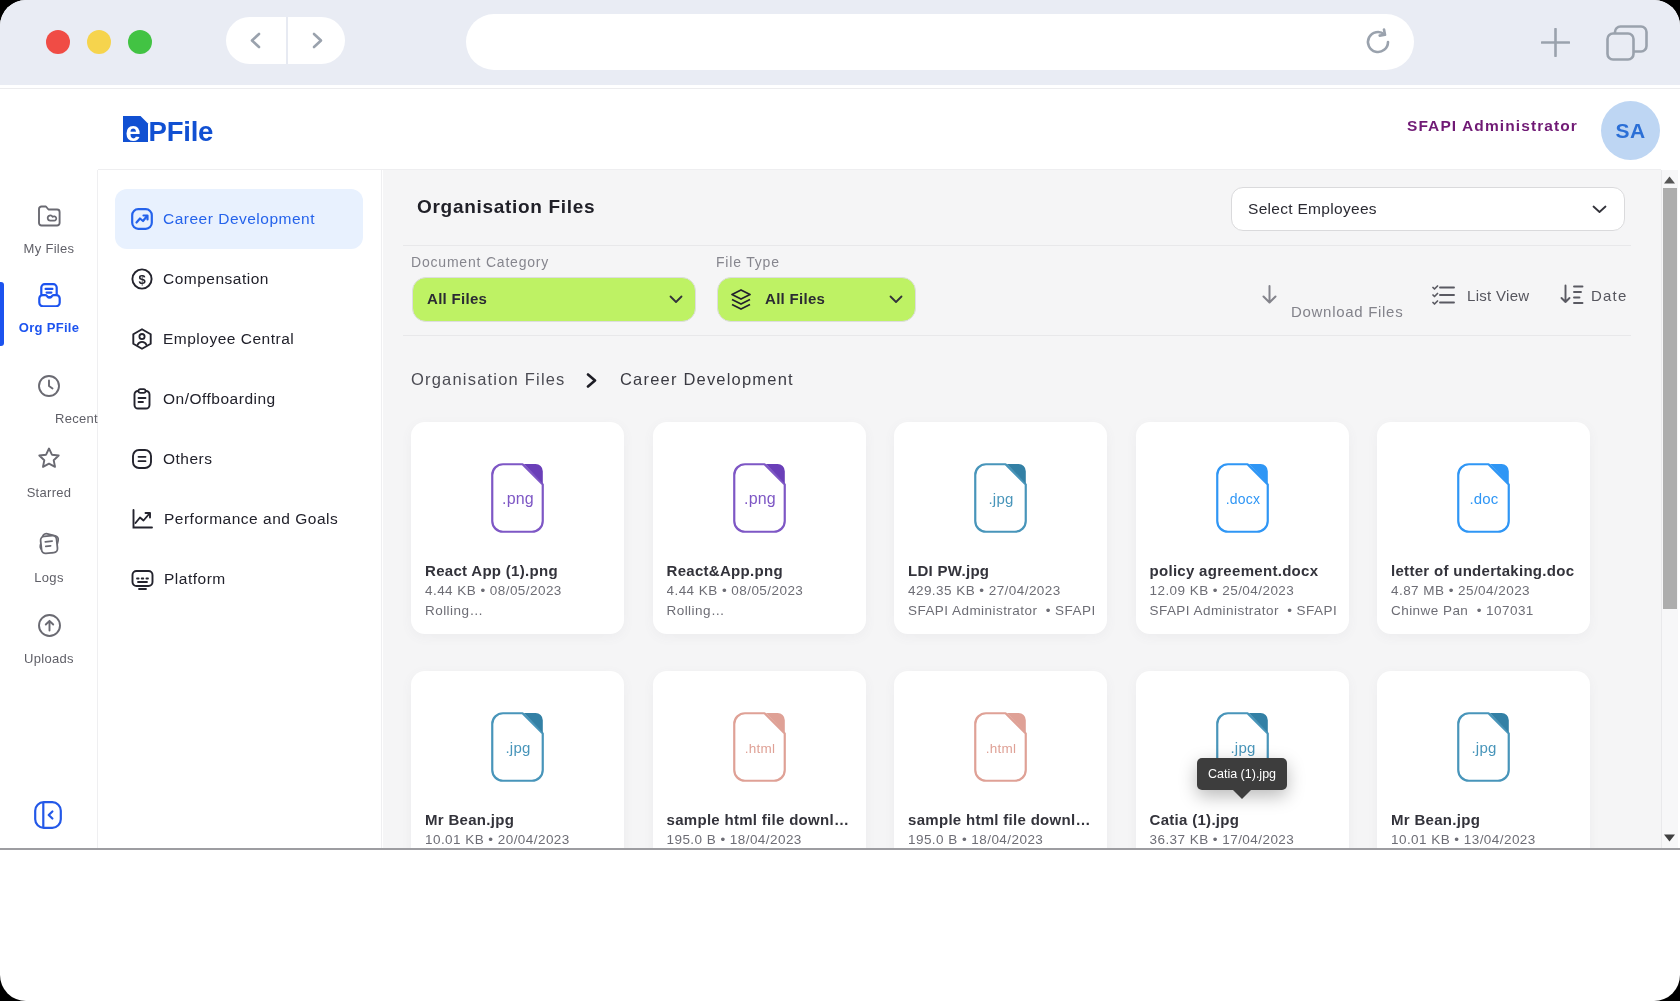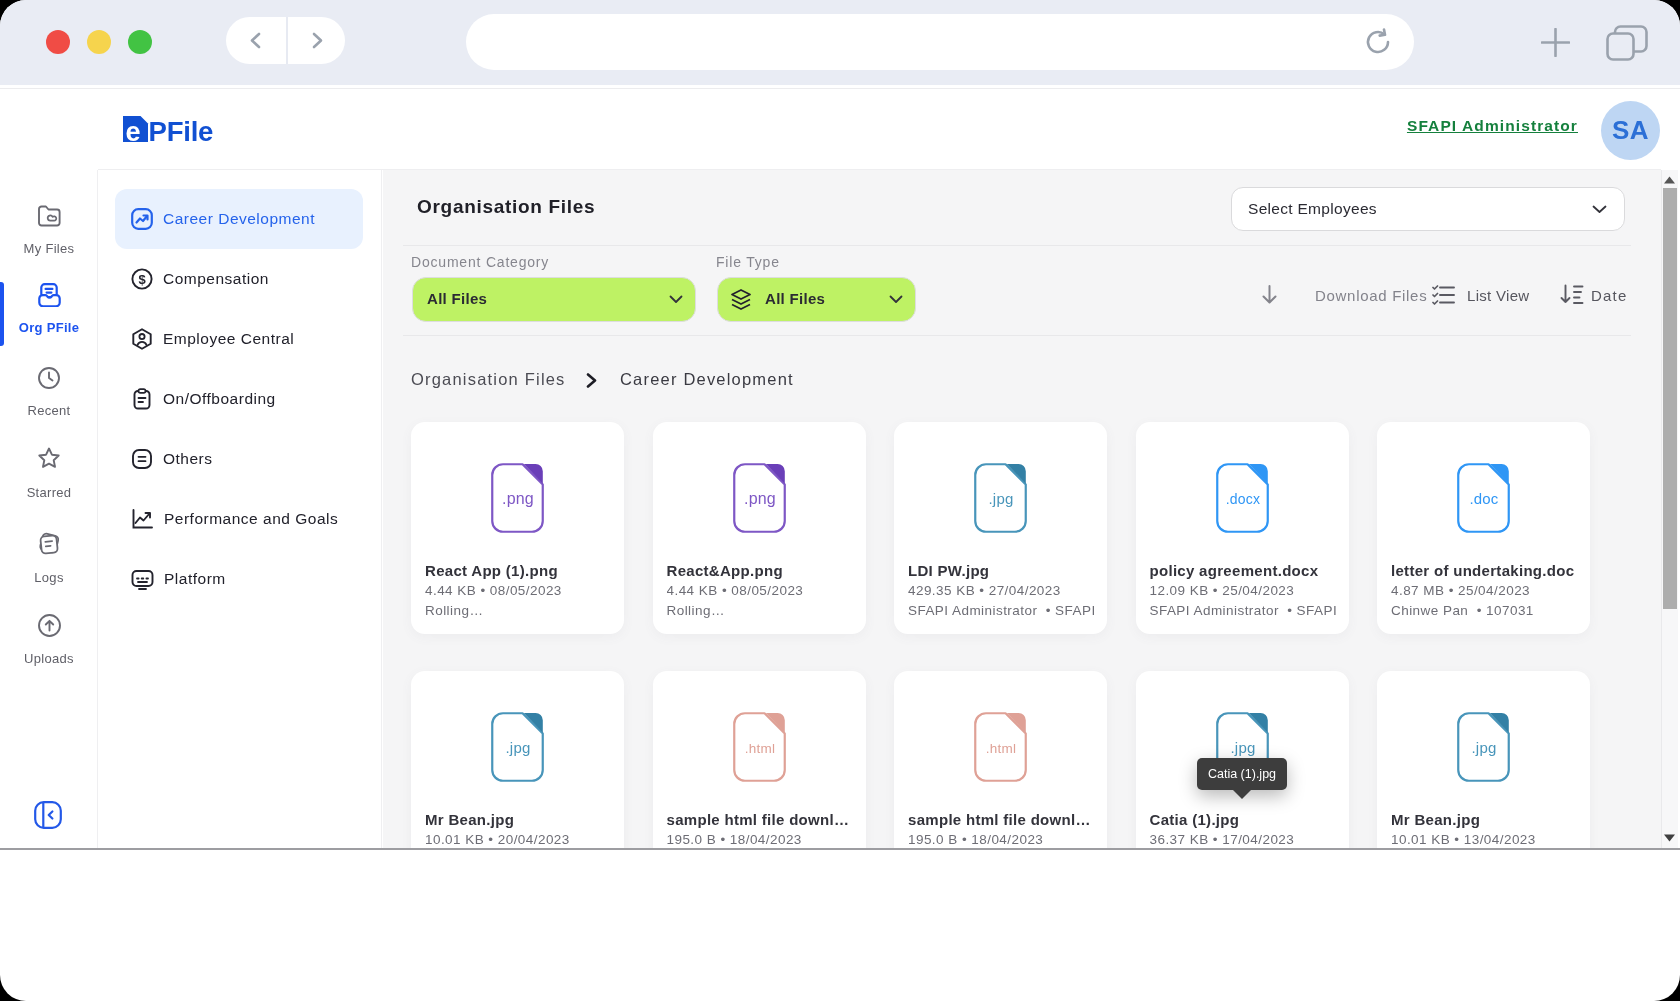--- a/index.html
+++ b/index.html
@@ -10,22 +10,22 @@
   .chrome { position:absolute; left:0; top:0; width:1680px; height:85px; background:#e9ecf4; }
   .dot { position:absolute; top:30px; width:24px; height:24px; border-radius:50%; }
   .pillbf { position:absolute; left:226px; top:17px; width:119px; height:47px; background:#fff; border-radius:24px; }
   .pillbf .sep { position:absolute; left:60px; top:0; width:1.5px; height:47px; background:#e7eaf2; }
   .urlbar { position:absolute; left:466px; top:14px; width:948px; height:56px; background:#fff; border-radius:28px; }
   
   .hline { position:absolute; left:0; top:88px; width:1680px; height:1px; background:#ececee; }
   .logo { position:absolute; left:123px; top:115px; height:30px; }
   .searchbar { position:absolute; left:414px; top:106px; width:558px; height:48px; background:#fff; border:1.5px solid #e5e5e7; border-radius:24px; }
   .searchtxt { position:absolute; left:52px; top:14px; font-size:15px; color:#82828a; letter-spacing:.4px; }
-  .uname { position:absolute; right:102px; top:117px; font-size:15.5px; font-weight:700; color:#15803d; letter-spacing:1.1px;text-decoration:underline; }
-  .avatar { position:absolute; left:1601px; top:101px; width:59px; height:59px; border-radius:50%; background:#bed6f3; color:#2b6fd6; font-size:26px; font-weight:700; text-align:center; line-height:59px; letter-spacing:.5px; }
+  .uname { position:absolute; right:102px; top:117px; font-size:15.5px; font-weight:700; color:#701a75; letter-spacing:1.1px; }
+  .avatar { position:absolute; left:1601px; top:101px; width:59px; height:59px; border-radius:50%; background:#bed6f3; color:#2b6fd6; font-size:21px; font-weight:700; text-align:center; line-height:59px; letter-spacing:.5px; }
   
   .rail { position:absolute; left:0; top:170px; width:98px; height:678px; background:#fff; border-right:1px solid #efeff1; }
   .ritem { position:absolute; left:0; width:98px; text-align:center; }
   .ritem svg { display:block; margin:0 auto; }
   .ritem .lbl { display:block; margin-top:13px; font-size:13px; color:#5f5f67; letter-spacing:.3px; }
   .ritem.active .lbl { color:#1c53ef; font-weight:700; }
   .activebar { position:absolute; left:0px; top:282px; width:4px; height:64px; background:#1c53ef; border-radius:0 3px 3px 0; }
   
   .sidenav { position:absolute; left:98px; top:170px; width:284px; height:678px; background:#fff; border-right:1px solid #efeff1; }
   .nitem { position:absolute; left:17px; width:248px; height:60px; display:flex; align-items:center; }
@@ -111,21 +111,21 @@
     <span class="lbl">My Files</span>
   </div>
   <div class="ritem active" style="top:283px;">
     <svg width="24" height="24" viewBox="0 0 24 24">
         <rect x="4.3" y="1.2" width="15.4" height="13" rx="3.4" fill="none" stroke="#1c53ef" stroke-width="2.2"></rect>
         <path d="M8.6 5.9 h6.8 M9.6 9.6 h4.8" stroke="#1c53ef" stroke-width="2.2" stroke-linecap="round"></path>
         <path d="M2.3 19.6 v-4.1 c0 -1.9 1.5 -3.4 3.4 -3.4 h2.5 c.7 0 1.3 .3 1.7 .8 l.7 .9 c.9 1.1 2.9 1.1 3.8 0 l.7 -.9 c.4 -.5 1 -.8 1.7 -.8 h2.5 c1.9 0 3.4 1.5 3.4 3.4 v4.1 c0 2.1 -1.7 3.8 -3.8 3.8 H6.1 c-2.1 0 -3.8 -1.7 -3.8 -3.8 Z" fill="#fff" stroke="#1c53ef" stroke-width="2.2"></path>
       </svg>
     <span class="lbl">Org PFile</span>
   </div>
-  <div class="ritem" style="top:366px;">
+  <div class="ritem" style="top:374px;text-align:right;">
     <svg width="24" height="24" viewBox="0 0 24 24">
         <circle cx="12" cy="12" r="10" fill="none" stroke="#6a6a72" stroke-width="1.9"></circle>
         <path d="M12 6.5 V12 L15.5 14.5" fill="none" stroke="#6a6a72" stroke-width="1.9" stroke-linecap="round" stroke-linejoin="round"></path>
       </svg>
     <span class="lbl">Recent</span>
   </div>
   <div class="ritem" style="top:446px;">
     <svg width="26" height="26" viewBox="0 0 26 26">
         <path d="M13 2.5 l2.9 6.2 6.8 .8 -5 4.7 1.3 6.7 L13 17.6 7 20.9 8.3 14.2 3.3 9.5 10.1 8.7 Z" fill="none" stroke="#6a6a72" stroke-width="1.9" stroke-linejoin="round"></path>
       </svg>
@@ -237,21 +237,21 @@
           <path d="M2 16.5 L11 21 L20 16.5" fill="none" stroke="#23232d" stroke-width="1.8" stroke-linejoin="round"></path>
         </svg>
       <span class="t" style="left:47px;">All Files</span>
       <svg class="abs" style="left:171px;top:17px;" width="14" height="9" viewBox="0 0 14 9">
           <path d="M1.5 1.5 L7 7 L12.5 1.5" fill="none" stroke="#33333b" stroke-width="1.8" stroke-linecap="round" stroke-linejoin="round"></path>
         </svg>
     </div>
     <svg class="abs" style="left:879px;top:115px;" width="15" height="20" viewBox="0 0 15 20">
         <path d="M7.5 1 V17 M1.5 11.5 L7.5 17.5 L13.5 11.5" fill="none" stroke="#83838b" stroke-width="2" stroke-linecap="round" stroke-linejoin="round"></path>
       </svg>
-    <span class="tool" style="left:932px; color:#83838b; letter-spacing:.7px;">Download Files</span>
+    <span class="tool" style="left:908px; color:#83838b; letter-spacing:.7px;margin-top:16px;">Download Files</span>
     <svg class="abs" style="left:1049px;top:114px;" width="24" height="22" viewBox="0 0 24 22">
         <path d="M8 3.5 h14 M8 11 h14 M8 18.5 h14" stroke="#5a5a62" stroke-width="1.9" stroke-linecap="round"></path>
         <path d="M1 3.5 L2.5 5 L5.5 2 M1 11 L2.5 12.5 L5.5 9.5 M1 18.5 L2.5 20 L5.5 17" fill="none" stroke="#5a5a62" stroke-width="1.7" stroke-linecap="round" stroke-linejoin="round"></path>
       </svg>
     <span class="tool" style="left:1084px; color:#56565e;">List View</span>
     <svg class="abs" style="left:1177px;top:114px;" width="24" height="22" viewBox="0 0 24 22">
         <path d="M5.5 1.5 V18 M1.5 14 L5.5 18 L9.5 14" fill="none" stroke="#5a5a62" stroke-width="1.9" stroke-linecap="round" stroke-linejoin="round"></path>
         <path d="M14 2.5 h8.5 M14 8 h7 M14 13.5 h5.5 M14 19 h8.5" stroke="#5a5a62" stroke-width="1.9" stroke-linecap="round"></path>
       </svg>
     <span class="tool" style="left:1208px; color:#56565e; letter-spacing:1.2px;">Date</span>

